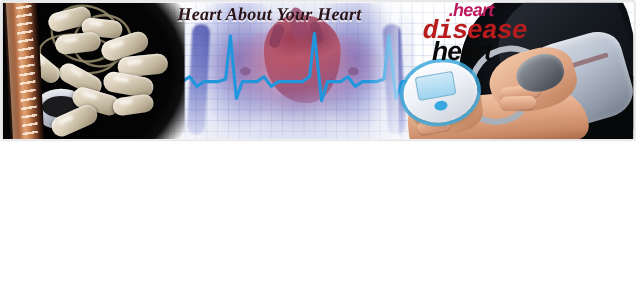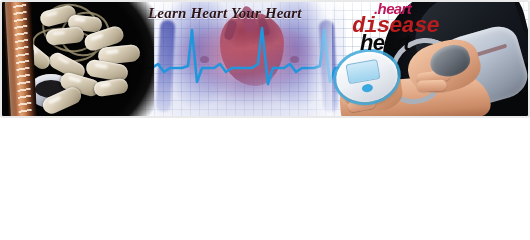--- a/index.html
+++ b/index.html
@@ -376,21 +376,21 @@
         <span class="finger" style="left:6px;top:26px;width:28px;transform:rotate(-2deg);"></span>
       </div>
 
       <div class="monitor">
         <div class="monitor-ring"></div>
         <div class="monitor-screen"></div>
         <div class="monitor-btn"></div>
       </div>
     </div>
 
-    <div class="tagline">Learn Heart Your Heart</div>
+    <div class="tagline">Heart About Your Heart</div>
 
     <div class="logo">
       <span class="logo-heart">.heart</span>
       <span class="logo-disease">disease</span>
       <span class="logo-today">heart</span>
     </div>
 
   </div>
 </div>
 

